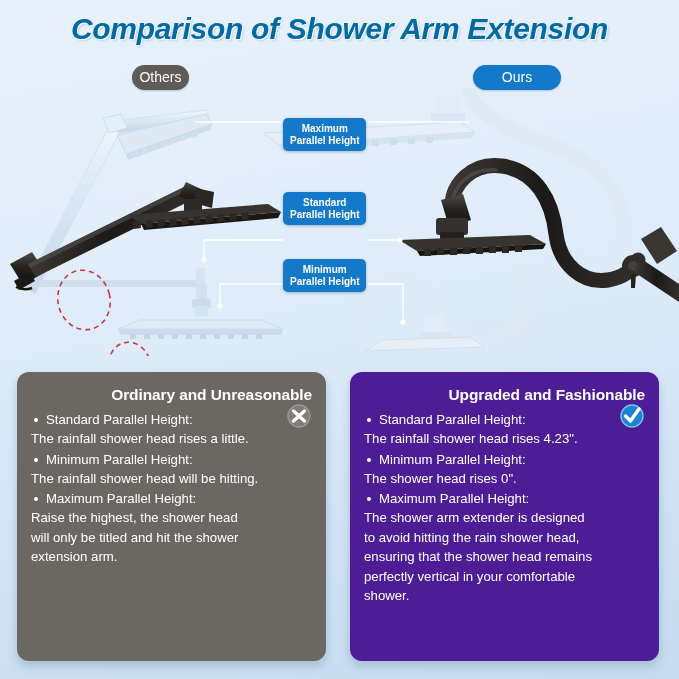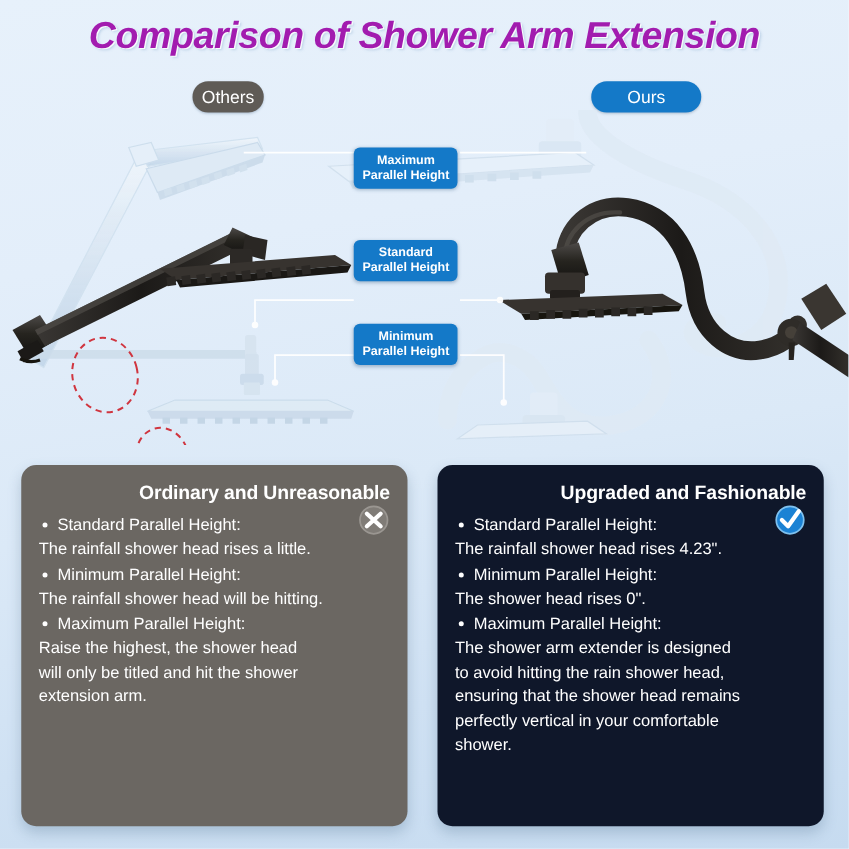--- a/index.html
+++ b/index.html
@@ -8,32 +8,32 @@
     font-family:"Liberation Sans", sans-serif;
     background:linear-gradient(170deg,#e7f1fb 0%,#e3eefa 28%,#dbe9f7 55%,#cfe1f3 78%,#c6dbf0 100%);
     position:relative;
   }
   #stage{position:absolute;inset:0;}
 
   
   .title{
     position:absolute;left:0;top:12px;width:679px;text-align:center;
     font-size:30px;font-weight:bold;font-style:italic;
-    color:#a21caf;letter-spacing:-0.3px;
+    color:#0369a1;letter-spacing:-0.3px;
     text-shadow:1px 1px 0 rgba(255,255,255,.9), 2px 2px 2px rgba(120,160,200,.35);
     white-space:nowrap;
   }
 
   
   .pill{
     position:absolute;border-radius:13px;height:25px;line-height:25px;
     font-size:14px;color:#fff;text-align:center;font-weight:normal;
     box-shadow:0 1px 2px rgba(60,90,120,.30);
   }
-  .pill-others{left:132px;top:65px;width:57px;background:#5f5b56;margin-left:22px;}
+  .pill-others{left:132px;top:65px;width:57px;background:#5f5b56;}
   .pill-ours{left:473px;top:65px;width:88px;background:#1479c8;}
 
   
   .illus{position:absolute;left:0;top:88px;width:679px;height:268px;overflow:hidden;}
   .illus svg{position:absolute;left:0;top:0;}
 
   
   .callout{
     position:absolute;background:#1479c8;border-radius:5px;
     color:#fff;font-size:10px;line-height:11.5px;font-weight:bold;
@@ -47,21 +47,21 @@
   .c-std{left:283px;top:192px;}
   .c-min{left:283px;top:259px;}
 
   
   .panel{
     position:absolute;top:372px;width:309px;height:289px;border-radius:12px;
     box-shadow:0 5px 10px rgba(90,120,150,.32);
     box-sizing:border-box;padding:10px 14px 12px 14px;
   }
   .panel-left{left:17px;background:#6b6762;}
-  .panel-right{left:350px;background:#0f172a;}
+  .panel-right{left:350px;background:#4c1d95;}
   .panel h2{
     margin:4px 0 2px 0;text-align:right;color:#fff;
     font-size:15.5px;font-weight:bold;letter-spacing:-0.1px;
   }
   .mark{position:absolute;right:14px;top:32px;width:26px;height:24px;}
   ul.points{list-style:none;margin:6px 0 0 0;padding:0;color:#fff;}
   ul.points>li{position:relative;padding-left:15px;margin-bottom:1px;}
   ul.points>li::before{
     content:"";position:absolute;left:3px;top:8px;width:4px;height:4px;
     border-radius:50%;background:#fff;

